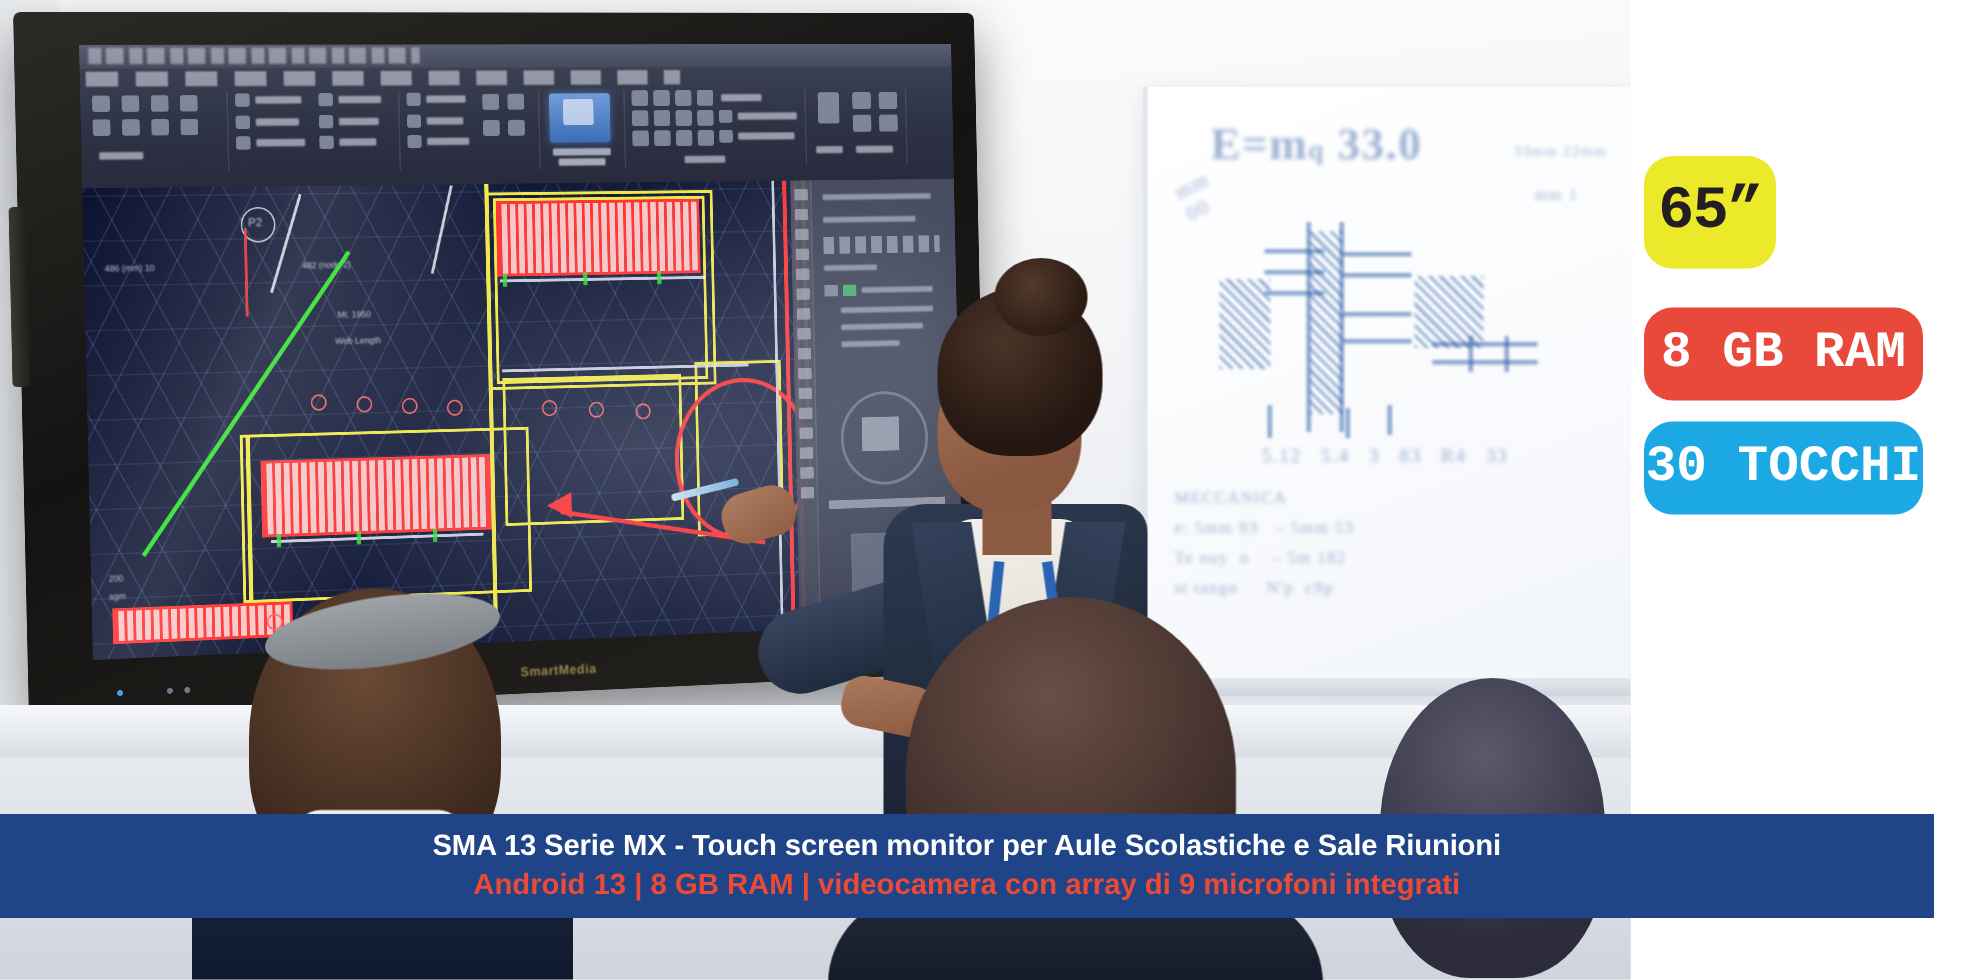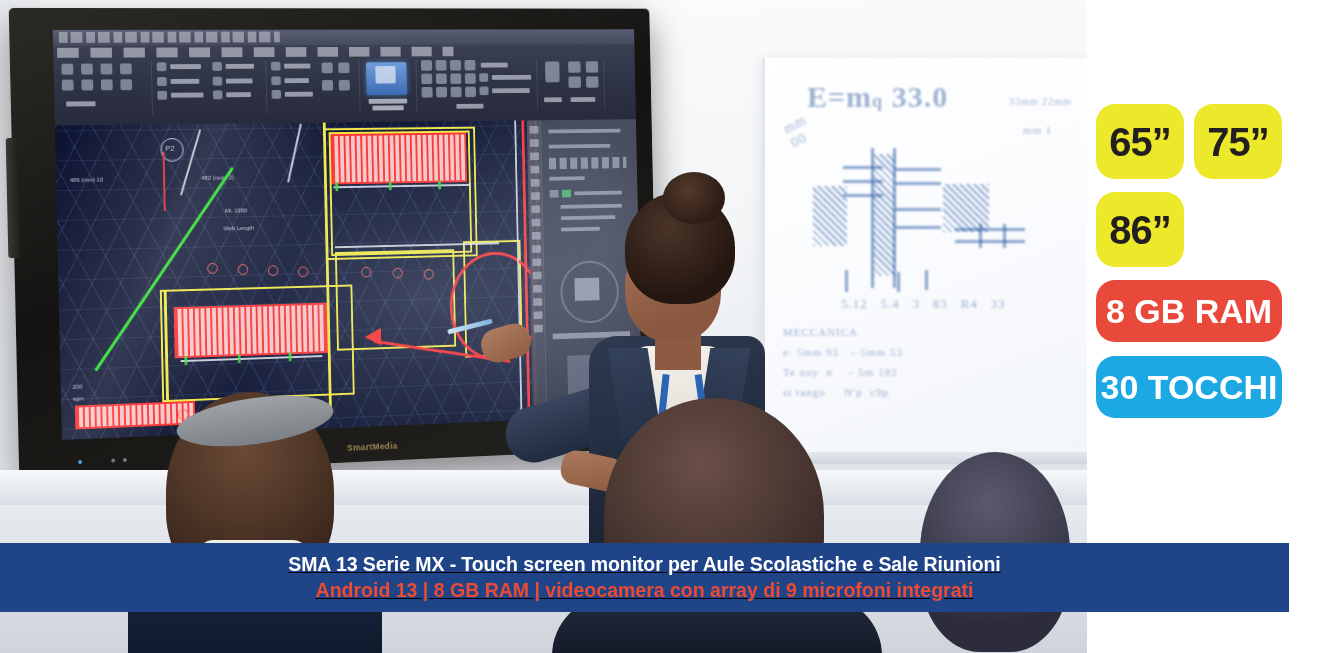--- a/index.html
+++ b/index.html
@@ -148,31 +148,31 @@
 
   .desk{position:absolute;left:0;top:470px;width:1087px;height:42px;
       background:linear-gradient(180deg,#f6f8fa,#e2e6ec 60%,#d2d7de);}
   .floor{position:absolute;left:0;top:505px;width:1087px;height:148px;
       background:linear-gradient(180deg,#e7eaef,#cfd4dc);}
 
   
   .badges{position:absolute;left:1096px;top:104px;width:200px;}
   .badge-row{display:flex;gap:10px;margin-bottom:13px;}
   .badge{display:flex;align-items:center;justify-content:center;
-      font-weight:bold;font-family:Liberation Sans, sans-serif;line-height:1;}
+      font-weight:bold;font-family:Liberation Mono, monospace;line-height:1;}
   .badge.sq{width:88px;height:75px;border-radius:19px;font-size:40px;letter-spacing:-1px;}
   .badge.wide{width:186px;height:62px;border-radius:19px;font-size:34px;letter-spacing:0px;margin-bottom:14px;}
   .b-yellow{background:#ece92a;color:#231f20;}
   .b-navy{background:#2a4590;color:#ffffff;}
   .b-red{background:#e8493a;color:#ffffff;}
   .b-cyan{background:#1ba8e3;color:#ffffff;}
 
   
   .banner{position:absolute;left:0;top:543px;width:1289px;height:69px;background:#204488;
-      display:flex;flex-direction:column;align-items:center;justify-content:center;text-decoration:underline;}
+      display:flex;flex-direction:column;align-items:center;justify-content:center;}
   .banner-l1{font-size:19.5px;color:#ffffff;font-weight:bold;letter-spacing:-.1px;
       white-space:nowrap;line-height:1.22;}
   .banner-l2{font-size:19.5px;font-weight:bold;white-space:nowrap;line-height:1.22;margin-top:2px;}
   .model{color:#ffffff;}
   .sub{color:#ffffff;font-weight:bold;}
   .hl-red{color:#eb4a34;}
   .txt-red{color:#eb4a34;font-weight:bold;}
 </style>
 </head>
 <body>
@@ -449,24 +449,22 @@
     <div class="s1-collar"></div>
     <div class="s1-body"></div>
     <div class="student s2"></div>
     <div class="s2-body"></div>
     <div class="student s3"></div>
   </div>
 
   <div class="badges">
     <div class="badge-row">
       <div class="badge sq b-yellow">65”</div>
-      <div class="badge sq b-yellow">75”</div>
     </div>
     <div class="badge-row">
-      <div class="badge sq b-yellow">86”</div>
     </div>
     <div class="badge wide b-red">8 GB RAM</div>
     <div class="badge wide b-cyan">30 TOCCHI</div>
   </div>
 
   <div class="banner">
     <div class="banner-l1">
       <span class="model">SMA 13 Serie MX</span><span class="sub"> - Touch screen monitor per Aule Scolastiche e Sale Riunioni</span>
     </div>
     <div class="banner-l2">

